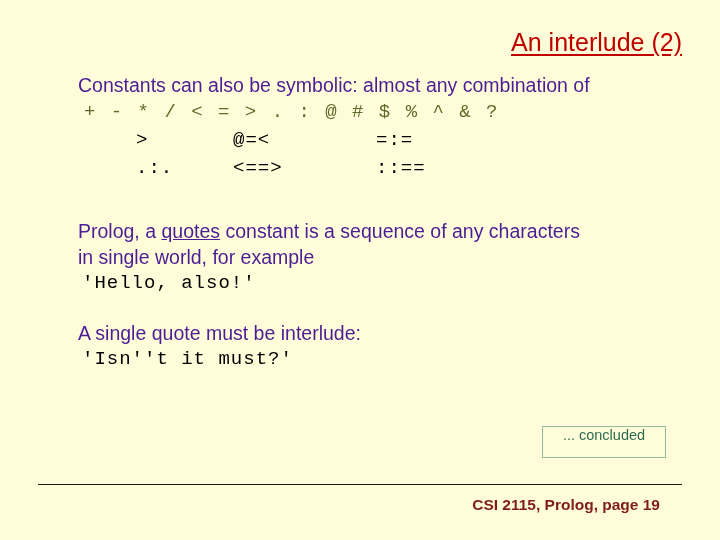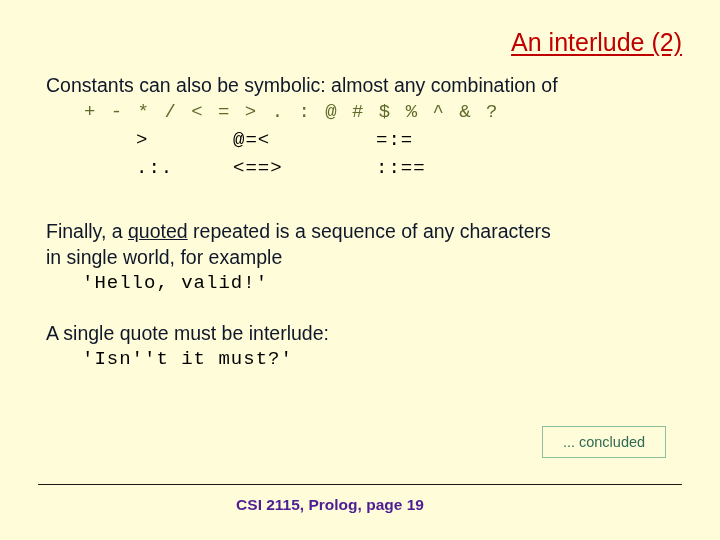--- a/index.html
+++ b/index.html
@@ -45,22 +45,23 @@
   .body {
     position: absolute;
     left: 46px;
     top: 72px;
     width: 640px;
   }
 
   .para {
     font-size: 19.5px;
     line-height: 26px;
-    color: #0f172a;
+    color: #4c1d95;
     white-space: nowrap;
+    margin-left: 32px;
   }
   .para .underline { text-decoration: underline; }
 
   .mono {
     font-family: "Liberation Mono", "DejaVu Sans Mono", monospace;
     font-size: 19px;
     line-height: 26px;
     white-space: pre;
   }
 
@@ -105,45 +106,45 @@
   .concluded-box {
     position: absolute;
     left: 542px;
     top: 426px;
     width: 124px;
     height: 32px;
     border: 1px solid #8fbf9f;
     background: #fffcd9;
     box-sizing: border-box;
     display: flex;
-    align-items: center;
+    align-items: flex-start;
     justify-content: center;
     font-size: 14.5px;
     color: #2f6b52;
     white-space: nowrap;
   }
 
   
   .footer-rule {
     position: absolute;
     left: 38px;
     top: 484px;
     width: 644px;
     height: 0;
     border-top: 1.6px solid #1a1a1a;
   }
   .footer-text {
     position: absolute;
     left: 0;
     right: 60px;
     top: 496px;
-    text-align: center;
+    text-align: right;
     font-size: 15.5px;
     font-weight: bold;
-    color: #4c1d95;
+    color: #7f1d1d;
     white-space: nowrap;
   }
 </style>
 </head>
 <body>
 
 <div class="slide">
 
   <div class="title-row">
     <span class="slide-title">An interlude (2)</span>
@@ -163,25 +164,25 @@
     </div>
 
     <div class="ex-row">
       <span class="ex c1">.:.</span>
       <span class="ex c2">&lt;==&gt;</span>
       <span class="ex c3">::==</span>
     </div>
 
     <div class="spacer-lg"></div>
 
-    <div class="para"><span>Finally, a </span><span class="underline">quoted</span><span> repeated is a sequence of any characters</span></div>
+    <div class="para"><span>Prolog, a </span><span class="underline">quotes</span><span> constant is a sequence of any characters</span></div>
 
     <div class="para">in single world, for example</div>
 
-    <div class="mono code-line">'Hello, valid!'</div>
+    <div class="mono code-line">'Hello, also!'</div>
 
     <div class="spacer-md"></div>
 
     <div class="para">A single quote must be interlude:</div>
 
     <div class="mono code-line">'Isn''t it must?'</div>
 
   </div>
 
   <div class="concluded-box">

